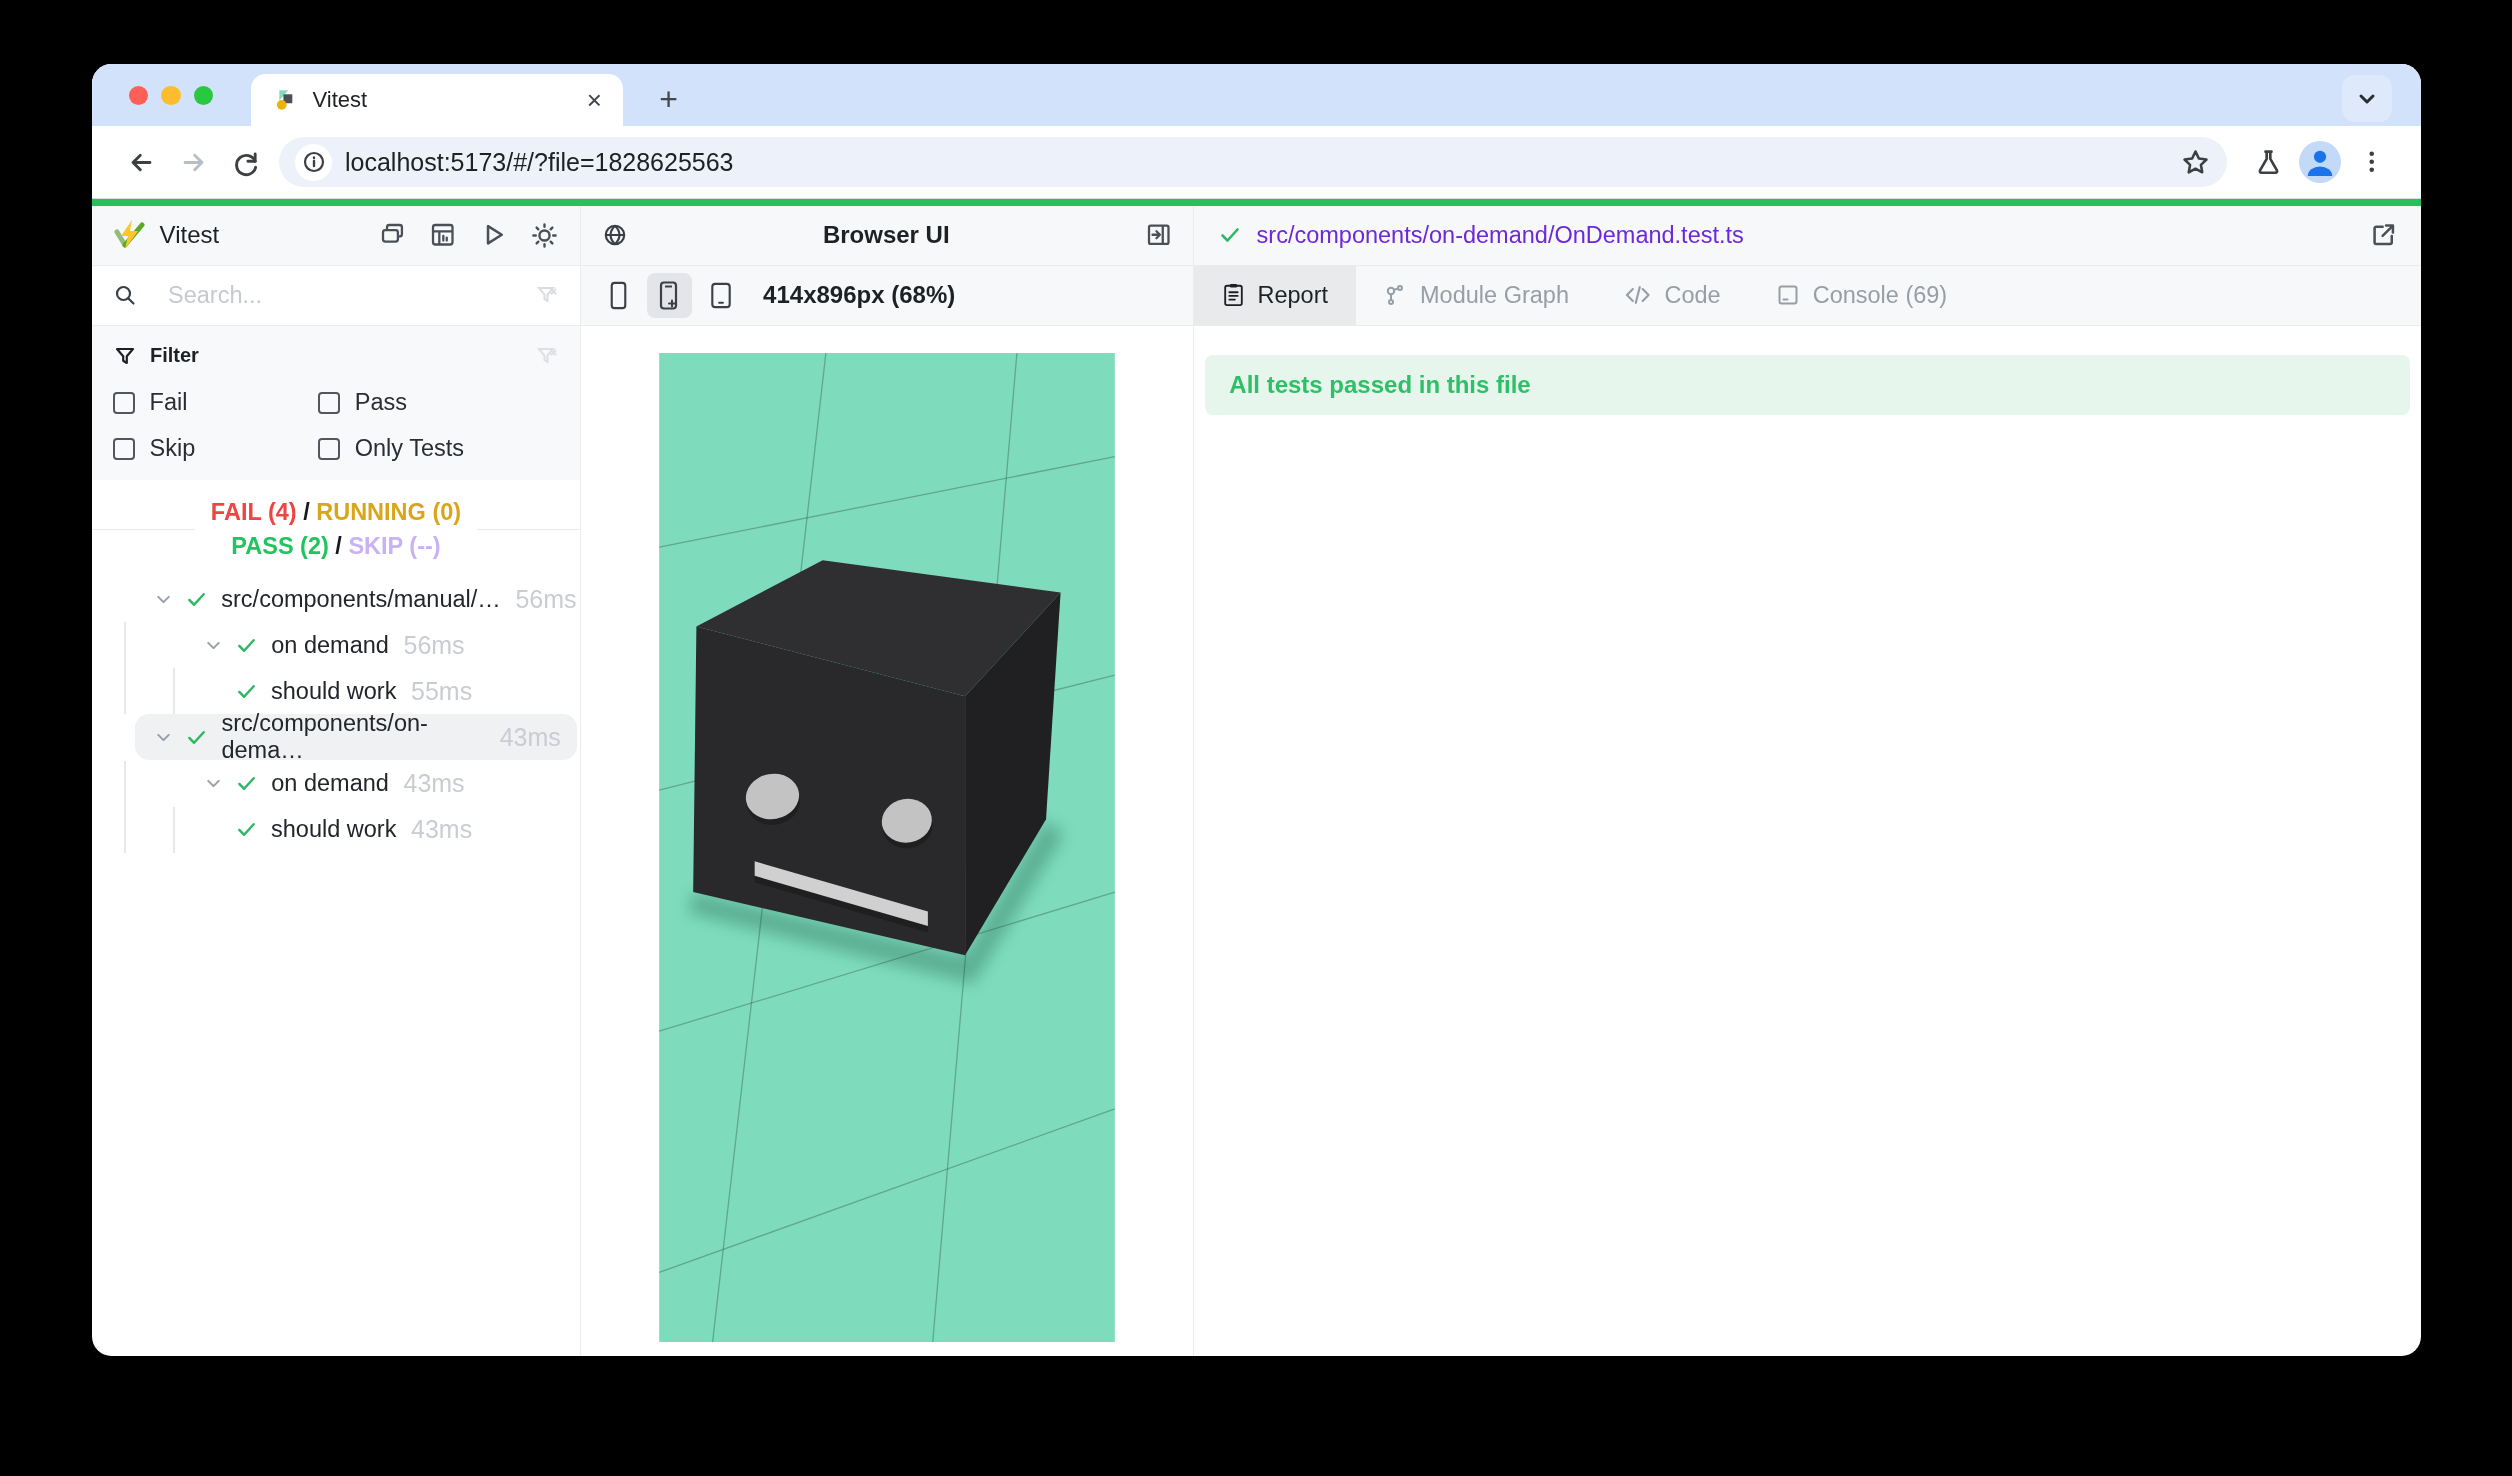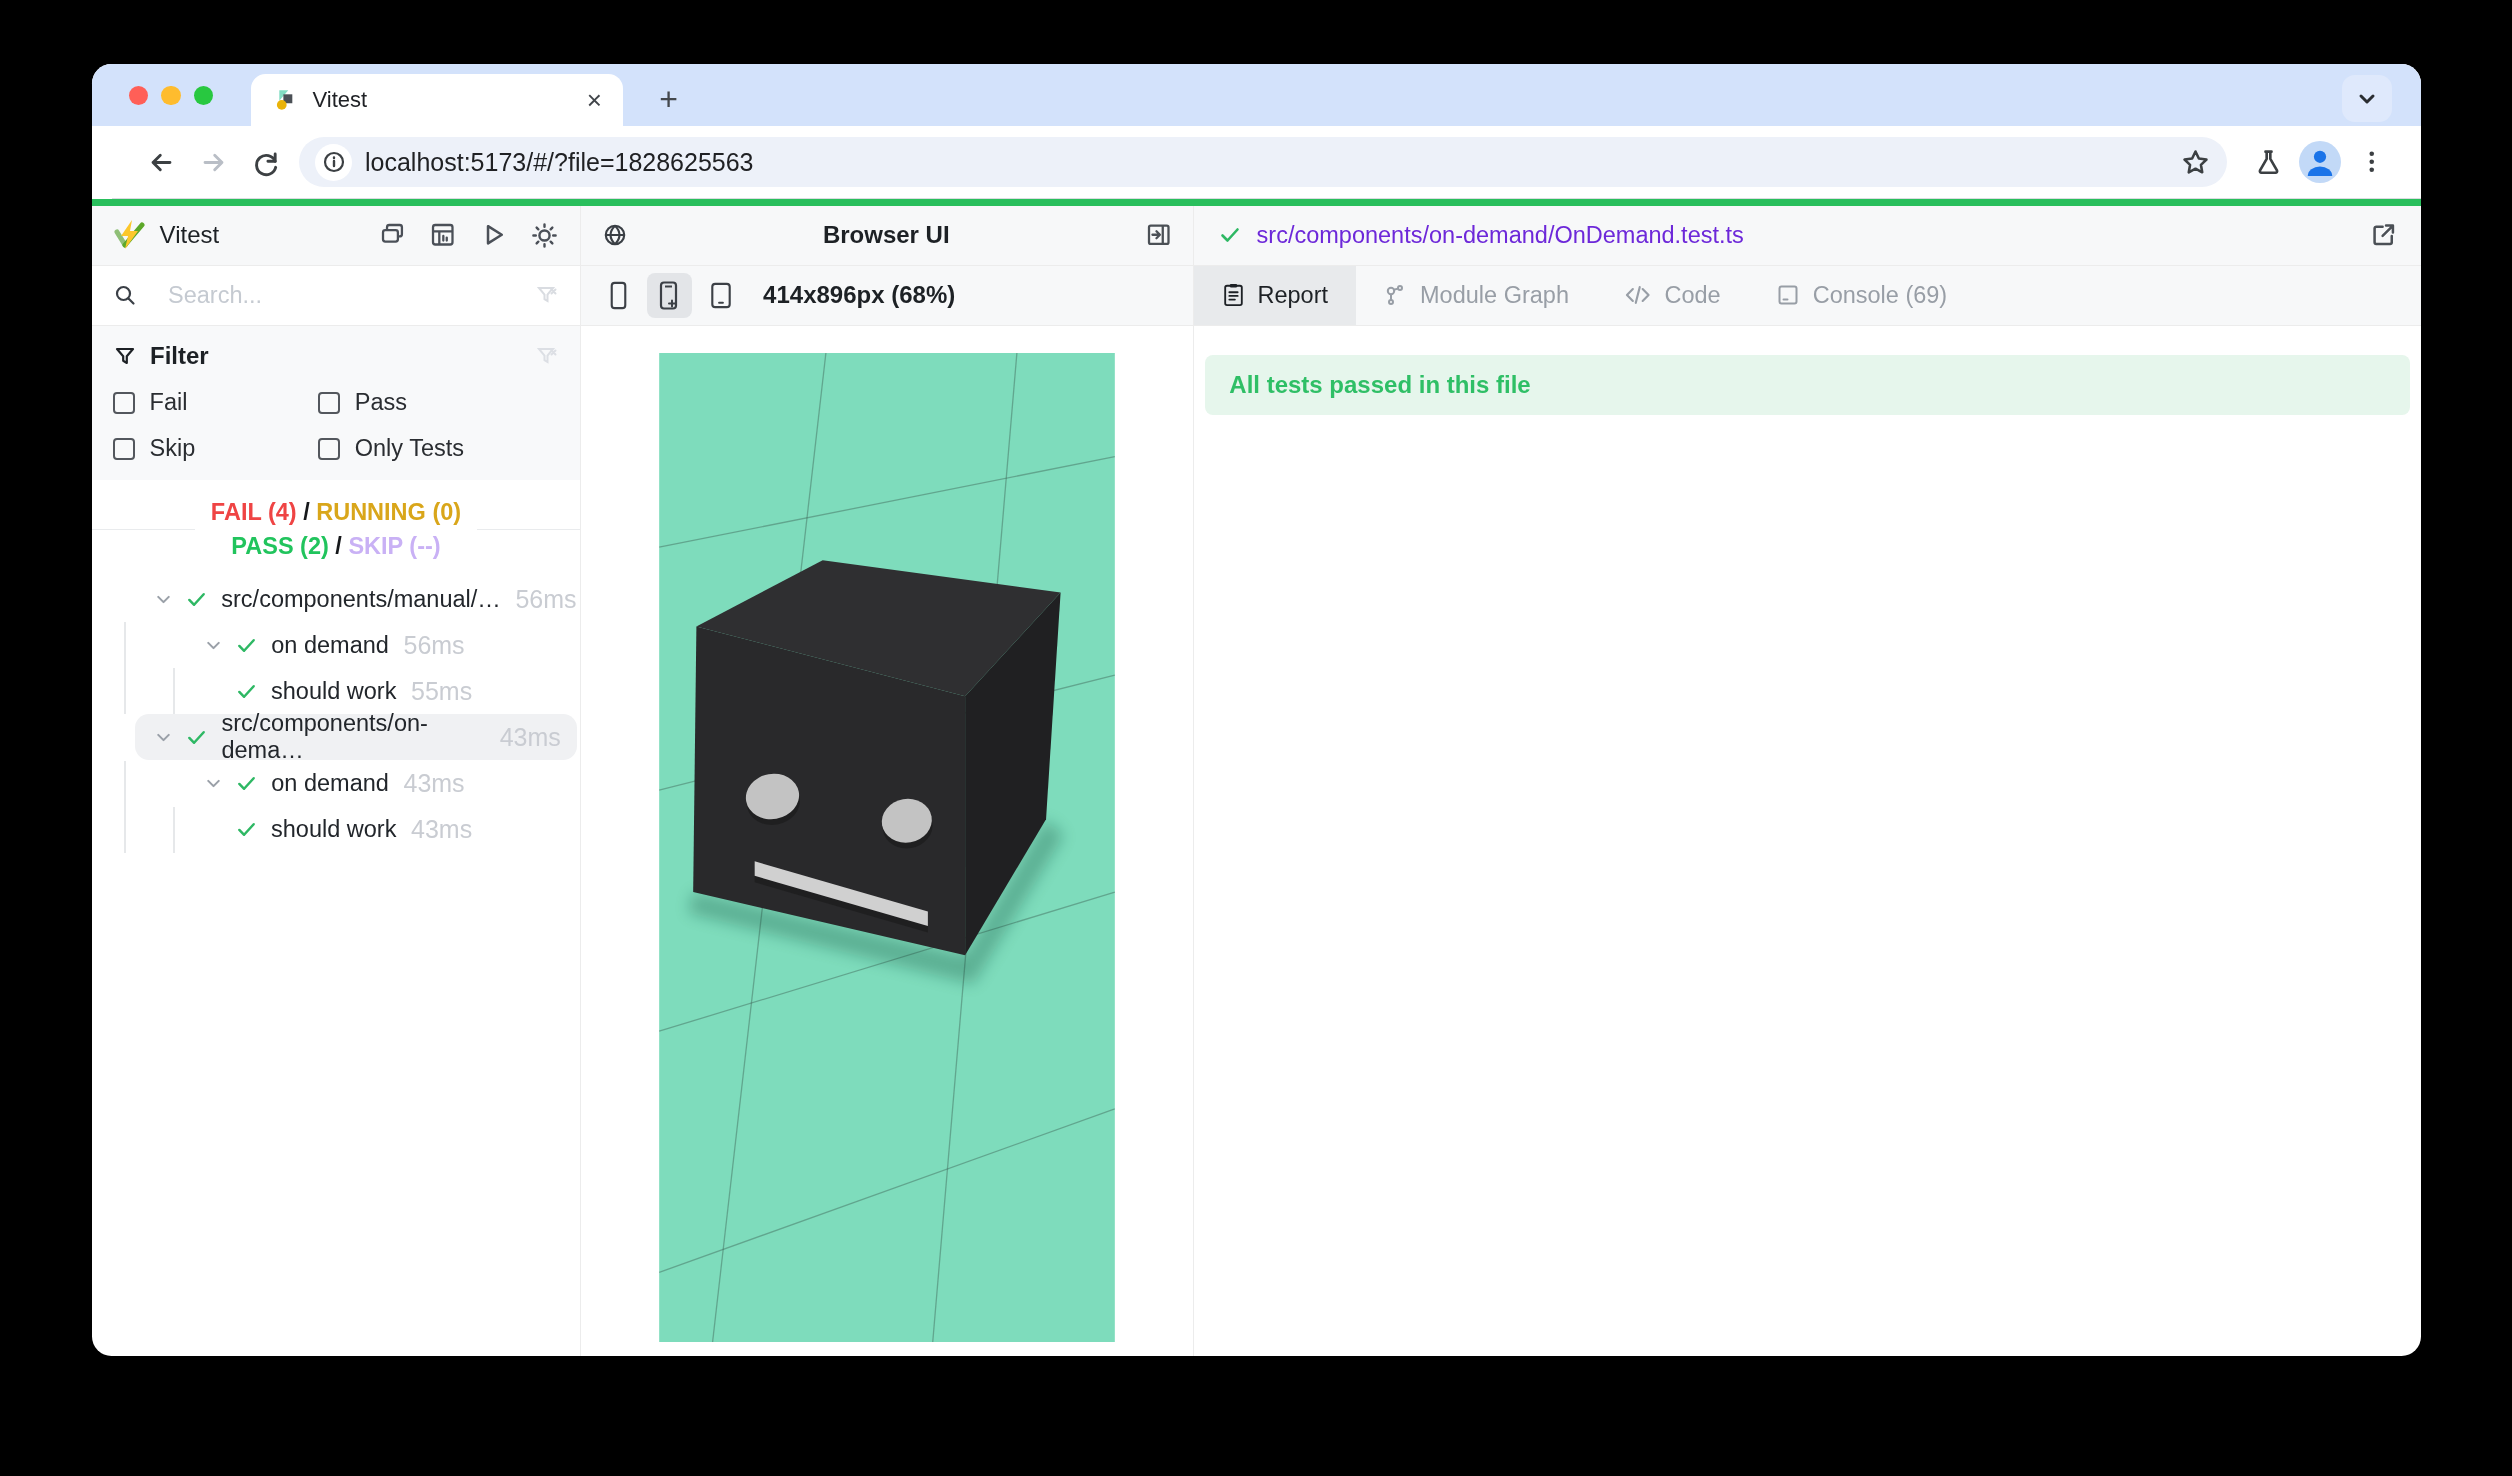--- a/index.html
+++ b/index.html
@@ -16,37 +16,37 @@
   
   .tabstrip{height:62px;background:var(--strip);position:relative;flex:none;}
   .lights{position:absolute;left:37px;top:22px;display:flex;gap:13px;}
   .light{width:19.4px;height:19.4px;border-radius:50%;}
   .tab{position:absolute;left:159px;top:9.7px;width:372px;height:53px;background:#fff;border-radius:14.6px 14.6px 0 0;display:flex;align-items:center;padding:0 21px;gap:14.6px;}
   .tab-title{font-size:22px;color:#1f2125;flex:1;}
   .tab-close{font-size:26px;color:#41454a;line-height:1;}
   .newtab{position:absolute;left:552px;top:11.3px;width:49px;height:49px;display:flex;align-items:center;justify-content:center;font-size:32px;color:#44484d;}
   .strip-chevron{position:absolute;right:29px;top:11.3px;width:50px;height:47px;border-radius:13px;background:var(--strip-btn);display:flex;align-items:center;justify-content:center;}
   
-  .toolbar{height:73px;background:#fff;border-bottom:1.6px solid #dadce0;display:flex;align-items:center;padding:0 23px;flex:none;margin-left:20px;}
+  .toolbar{height:73px;background:#fff;border-bottom:1.6px solid #dadce0;display:flex;align-items:center;padding:0 23px;flex:none;}
   .nav-ic{width:52px;height:52px;display:flex;align-items:center;justify-content:center;flex:none;}
   .omnibox{flex:1;height:50px;background:var(--omni);border-radius:25px;display:flex;align-items:center;margin:0 14.6px 0 8px;padding:0 16px;min-width:0;}
   .omni-info{width:37px;height:37px;background:#fff;border-radius:50%;display:flex;align-items:center;justify-content:center;flex:none;}
   .url{font-size:25px;color:#202124;margin-left:13px;flex:1;white-space:nowrap;overflow:hidden;}
   .greenbar{height:6.5px;background:var(--green);flex:none;}
   
   .main{flex:1;display:flex;min-height:0;}
   .pane-hdr{height:60px;background:var(--hdr);border-bottom:1.6px solid var(--line);display:flex;align-items:center;padding:0 21px;gap:14.6px;flex:none;}
   .sidebar{width:489px;border-right:1.6px solid var(--line);display:flex;flex-direction:column;flex:none;}
   .sb-title{font-size:24px;color:#1d2125;flex:1;}
   .sb-icons{display:flex;gap:23px;align-items:center;}
   .searchrow{height:60px;border-bottom:1.6px solid var(--line);display:flex;align-items:center;padding:0 21px;gap:31px;flex:none;}
   .searchrow input{border:none;outline:none;background:transparent;font-size:23.5px;color:#22262b;flex:1;font-family:inherit;}
   .searchrow input::placeholder{color:#c5cad1;}
   .filterblk{background:#f8f9fa;padding:14.6px 21px 18px;flex:none;}
-  .filter-head{display:flex;align-items:center;gap:13px;font-weight:700;font-size:24px;color:#1d2125;height:31px;margin-bottom:18px;}
+  .filter-head{display:flex;align-items:center;gap:13px;font-weight:700;font-size:20px;color:#1d2125;height:31px;margin-bottom:18px;}
   .filter-grid{display:grid;grid-template-columns:46% 54%;row-gap:19.4px;}
   .chk{display:flex;align-items:center;gap:14.6px;font-size:23.5px;color:#2a2d31;}
   .box{width:22px;height:22px;border:2px solid #53575d;border-radius:4px;flex:none;}
   .status{position:relative;margin-top:14.6px;text-align:center;font-weight:700;font-size:23.5px;flex:none;}
   .status .rule{position:absolute;left:0;right:0;top:50%;border-top:1.6px solid #e9ebed;}
   .status .inner{position:relative;display:inline-block;background:#fff;padding:0 16px;}
   .status .line{line-height:34px;}
   .sep{color:#16181b;}
   .tree{position:relative;margin-top:13px;flex:none;padding-left:40px;}
   .trow{height:46px;display:flex;align-items:center;padding-right:16px;font-size:23.5px;color:var(--ink);position:relative;}

